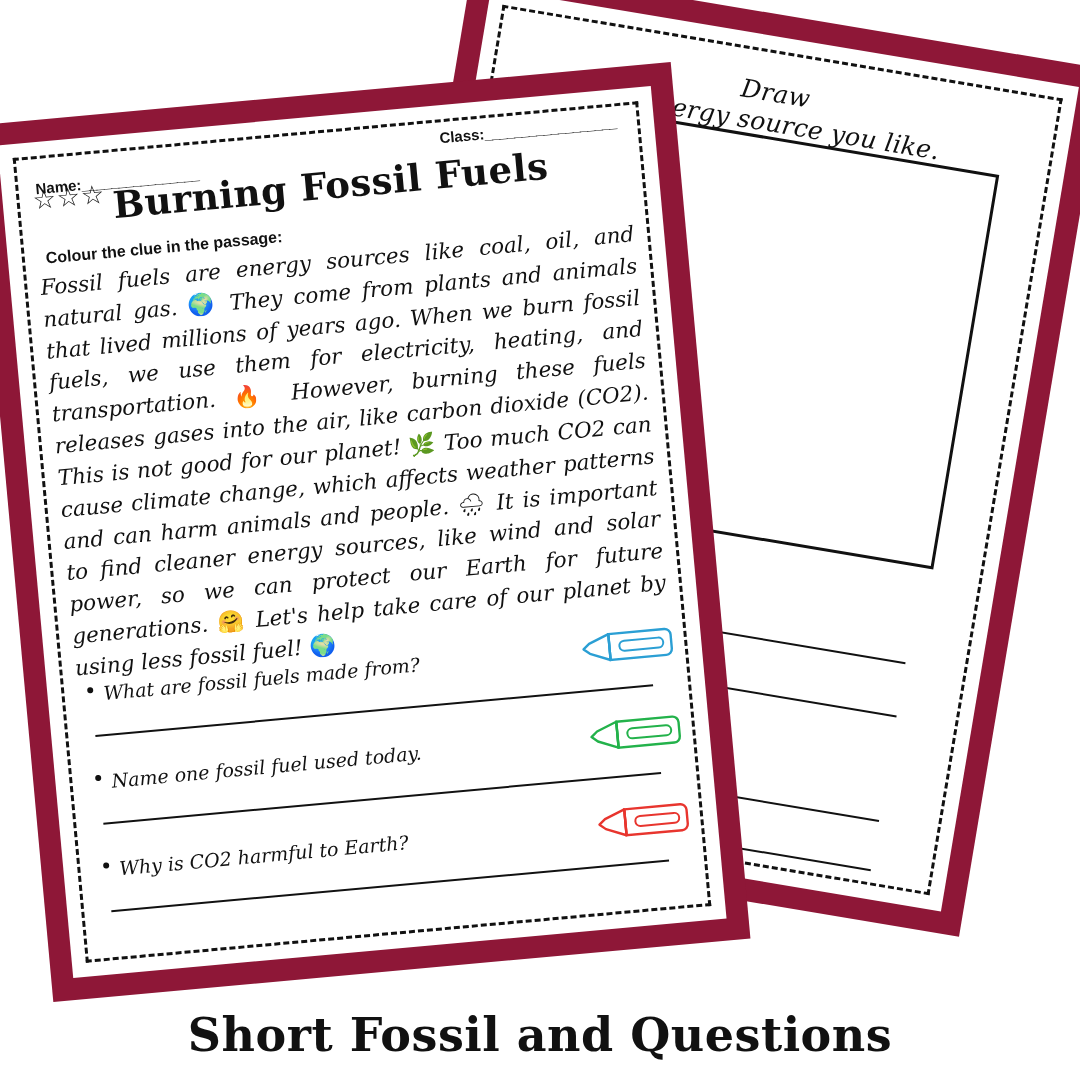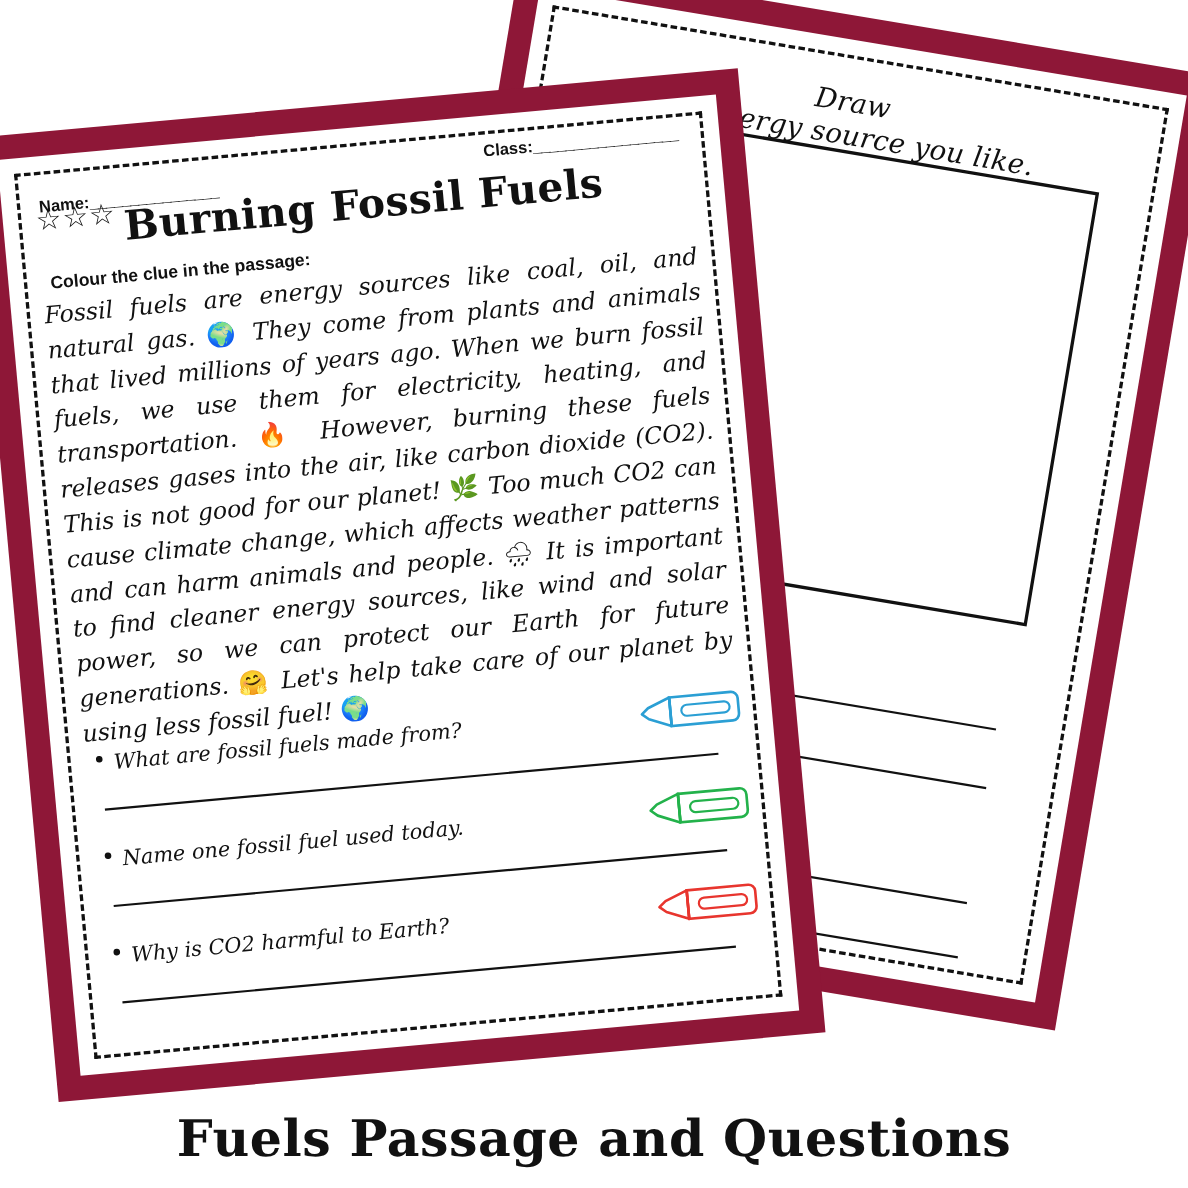--- a/index.html
+++ b/index.html
@@ -304,14 +304,14 @@
               <path d="M30 6 H86 A6 6 0 0 1 92 12 V26 A6 6 0 0 1 86 32 H30 Z" fill="none" stroke="#e8352e" stroke-width="2.4"></path>
               <path d="M30 6 L10 14 L4 19 L10 24 L30 32 Z" fill="none" stroke="#e8352e" stroke-width="2.4" stroke-linejoin="round"></path>
               <line x1="30" y1="6" x2="30" y2="32" stroke="#e8352e" stroke-width="2.2"></line>
               <rect x="40" y="14" width="44" height="10" rx="5" fill="none" stroke="#e8352e" stroke-width="2"></rect>
             </svg>
           </div>
         </div>
     </div>
   </div>
 
-  <div class="footer">Fuels Passage and Questions</div>
+  <div class="footer">Short Fossil and Questions</div>
 </div>
 
 </body></html>

